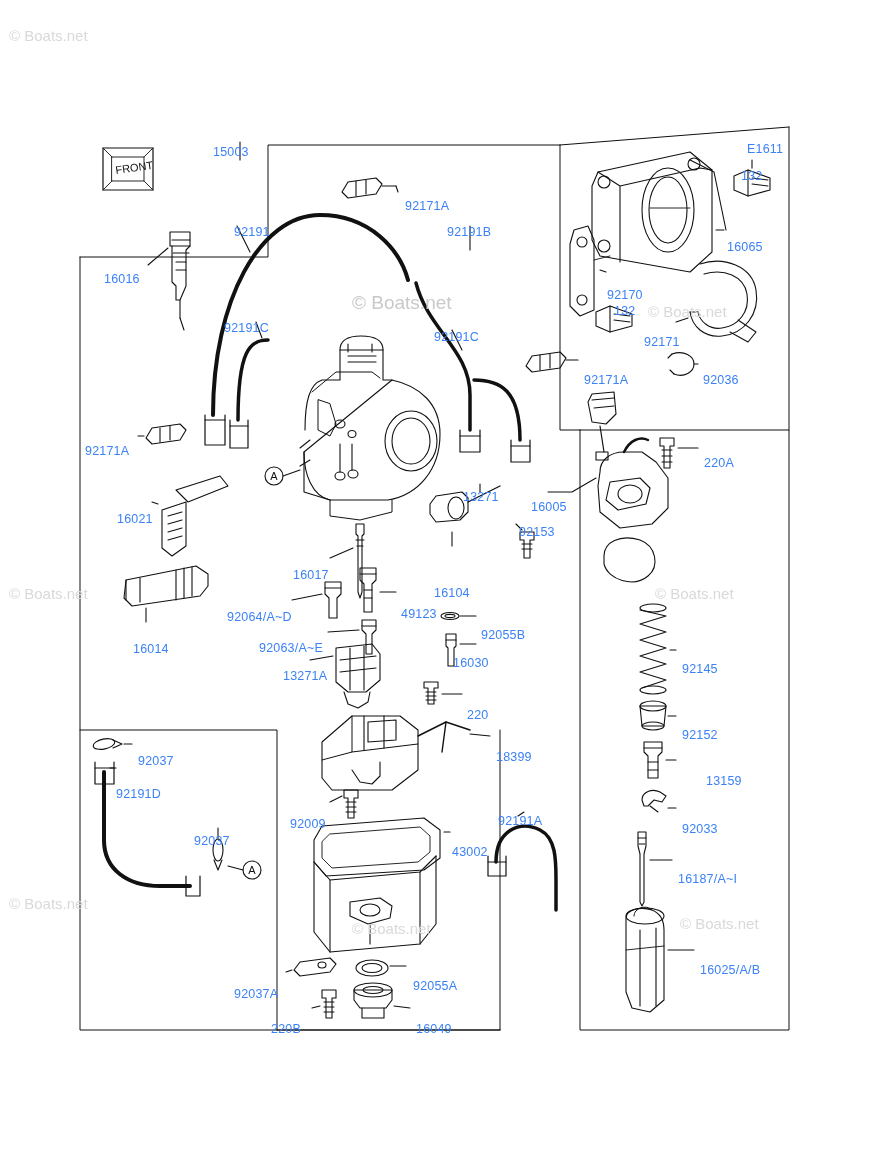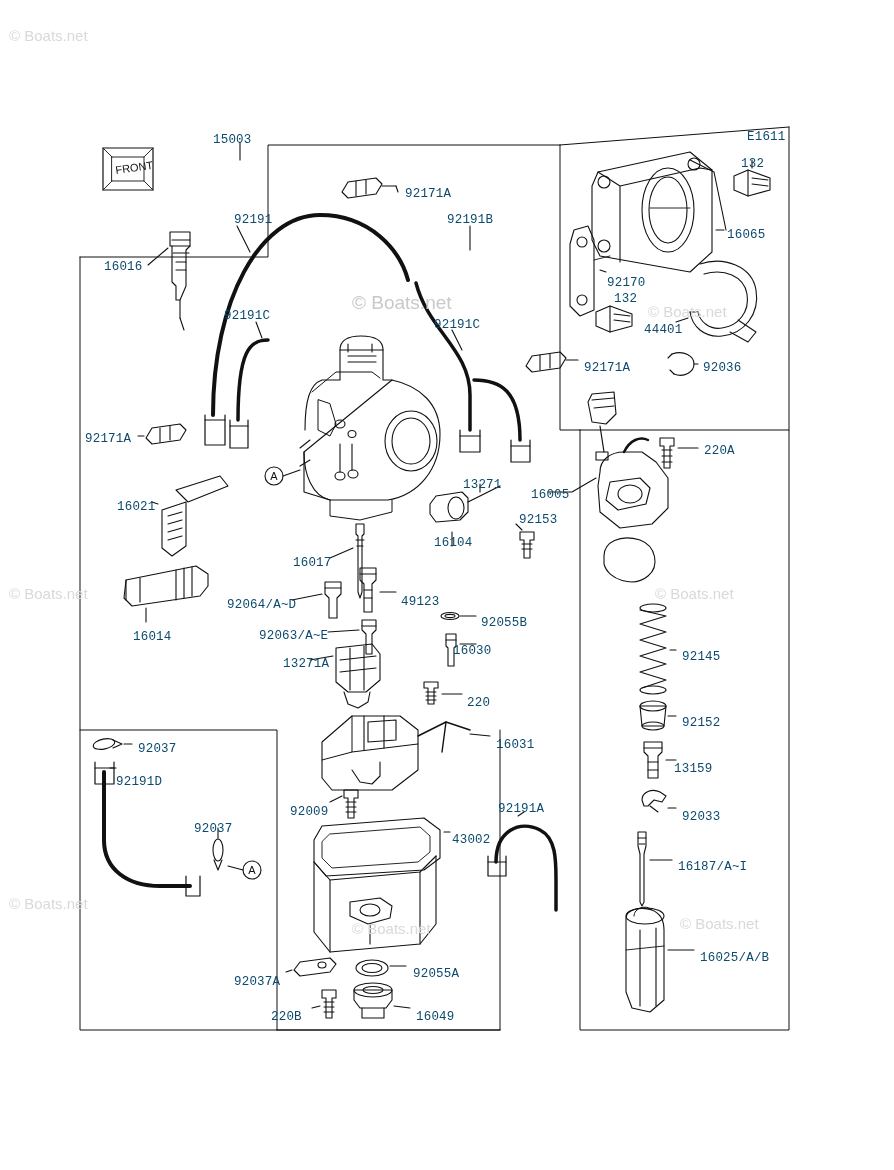--- a/index.html
+++ b/index.html
@@ -15,25 +15,26 @@
     overflow: hidden;
   }
   #diagram {
     position: absolute;
     left: 0; top: 0;
     width: 894px;
     height: 1170px;
   }
   .label {
     position: absolute;
-    font-family: Liberation Mono, monospace;
+    font-family: Liberation Sans, sans-serif;
     font-size: 12.5px;
-    color: #0c4a6e;
+    color: #3b82f6;
     white-space: nowrap;
     letter-spacing: 0.2px;
+    margin-top: 12px;
   }
   .wm {
     position: absolute;
     font-family: "Liberation Sans", sans-serif;
     font-size: 15px;
     color: #d9d9d9;
     white-space: nowrap;
     pointer-events: none;
   }
   .wm.big {
@@ -436,44 +437,44 @@
     <div class="label" style="left: 747px; top: 130px;">E1611</div>
     <div class="label" style="left: 741px; top: 157px;">132</div>
     <div class="label" style="left: 234px; top: 213px;">92191</div>
     <div class="label" style="left: 447px; top: 213px; text-align: center;">92191B</div>
     <div class="label" style="left: 727px; top: 228px;">16065</div>
     <div class="label" style="left: 104px; top: 260px;">16016</div>
     <div class="label" style="left: 607px; top: 276px;">92170</div>
     <div class="label" style="left: 614px; top: 292px;">132</div>
     <div class="label" style="left: 224px; top: 309px;">92191C</div>
     <div class="label" style="left: 434px; top: 318px;">92191C</div>
-    <div class="label" style="left: 644px; top: 323px;">44401</div>
+    <div class="label" style="left: 644px; top: 323px;">92171</div>
     <div class="label" style="left: 584px; top: 361px;">92171A</div>
     <div class="label" style="left: 703px; top: 361px;">92036</div>
     <div class="label" style="left: 85px; top: 432px;">92171A</div>
     <div class="label" style="left: 704px; top: 444px;">220A</div>
     <div class="label" style="left: 463px; top: 478px;">13271</div>
     <div class="label" style="left: 531px; top: 488px;">16005</div>
     <div class="label" style="left: 117px; top: 500px;">16021</div>
     <div class="label" style="left: 519px; top: 513px;">92153</div>
     <div class="label" style="left: 293px; top: 556px;">16017</div>
-    <div class="label" style="left: 434px; top: 536px;">16104</div>
+    <div class="label" style="left: 434px; top: 574px;">16104</div>
     <div class="label" style="left: 227px; top: 598px;">92064/A~D</div>
     <div class="label" style="left: 401px; top: 595px;">49123</div>
     <div class="label" style="left: 133px; top: 630px;">16014</div>
     <div class="label" style="left: 481px; top: 616px;">92055B</div>
     <div class="label" style="left: 259px; top: 629px;">92063/A~E</div>
     <div class="label" style="left: 682px; top: 650px;">92145</div>
     <div class="label" style="left: 453px; top: 644px;">16030</div>
     <div class="label" style="left: 283px; top: 657px;">13271A</div>
     <div class="label" style="left: 467px; top: 696px; text-align: center;">220</div>
     <div class="label" style="left: 682px; top: 716px;">92152</div>
-    <div class="label" style="left: 496px; top: 738px;">16031</div>
+    <div class="label" style="left: 496px; top: 738px;">18399</div>
     <div class="label" style="left: 138px; top: 742px;">92037</div>
-    <div class="label" style="left: 674px; top: 762px;">13159</div>
+    <div class="label" style="left: 706px; top: 762px;">13159</div>
     <div class="label" style="left: 116px; top: 775px;">92191D</div>
     <div class="label" style="left: 290px; top: 805px;">92009</div>
     <div class="label" style="left: 498px; top: 802px;">92191A</div>
     <div class="label" style="left: 682px; top: 810px;">92033</div>
     <div class="label" style="left: 194px; top: 822px;">92037</div>
     <div class="label" style="left: 452px; top: 833px;">43002</div>
     <div class="label" style="left: 678px; top: 860px;">16187/A~I</div>
     <div class="label" style="left: 700px; top: 951px;">16025/A/B</div>
     <div class="label" style="left: 234px; top: 975px;">92037A</div>
     <div class="label" style="left: 413px; top: 967px;">92055A</div>

